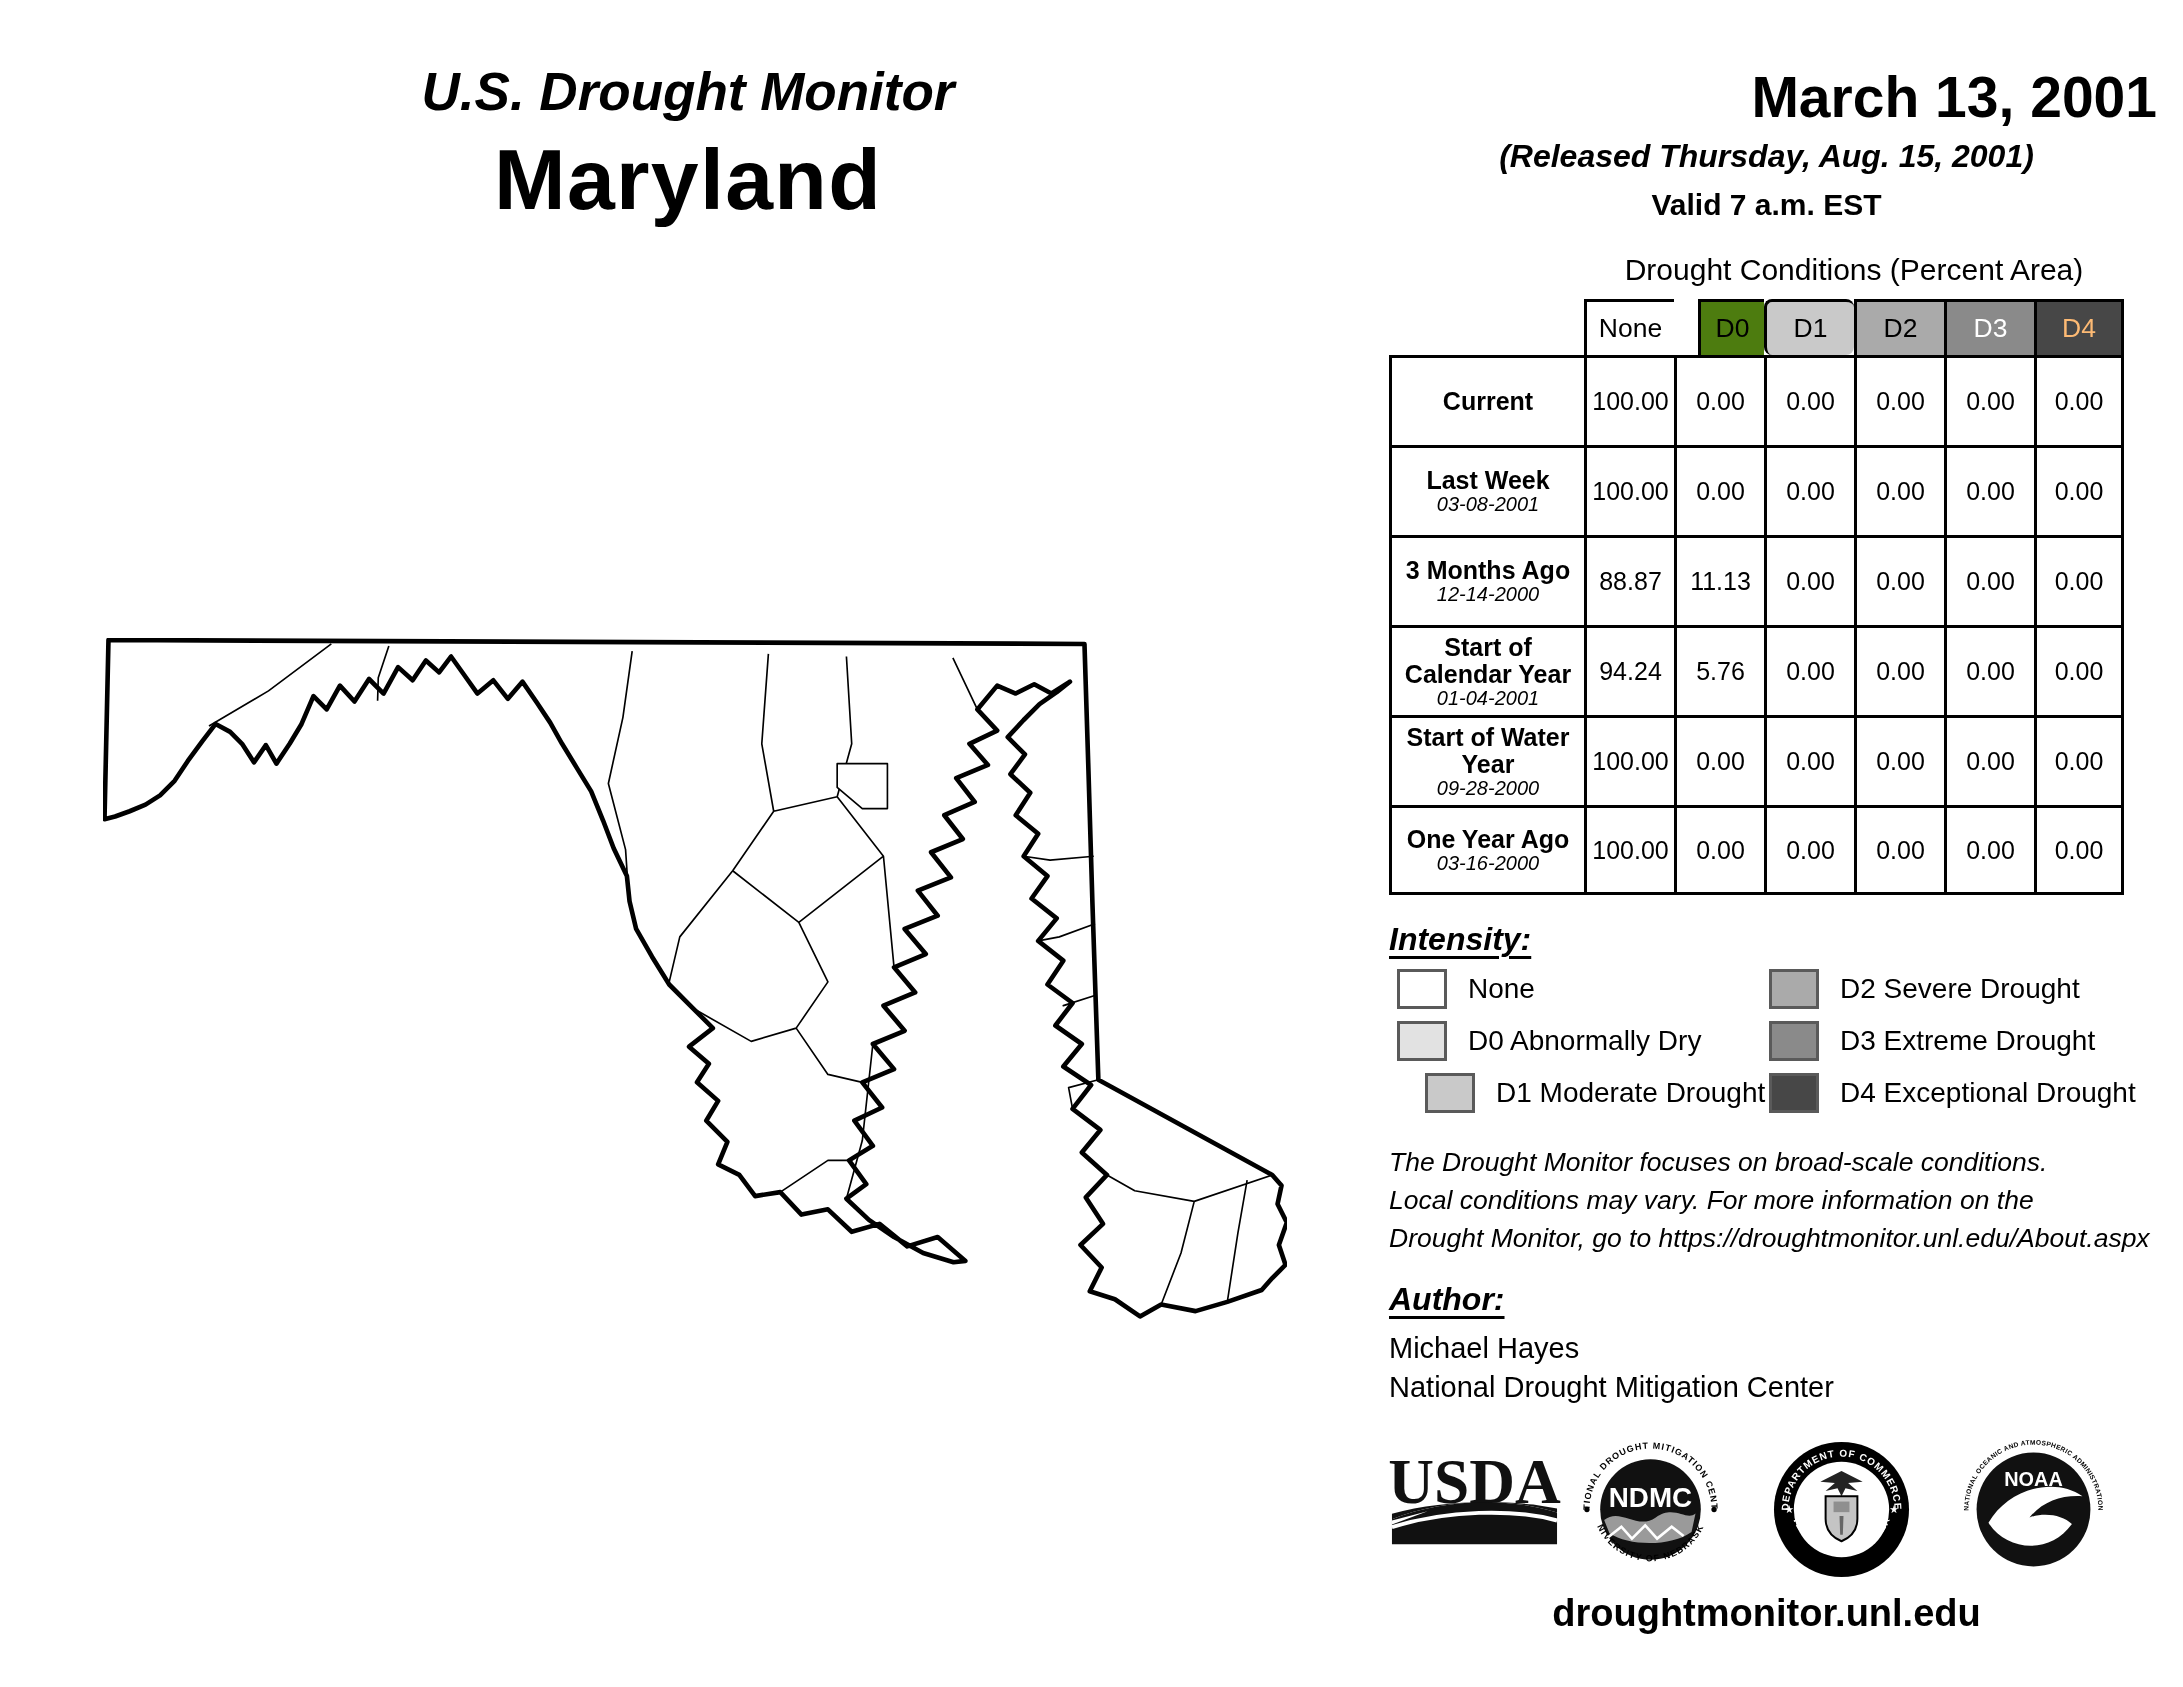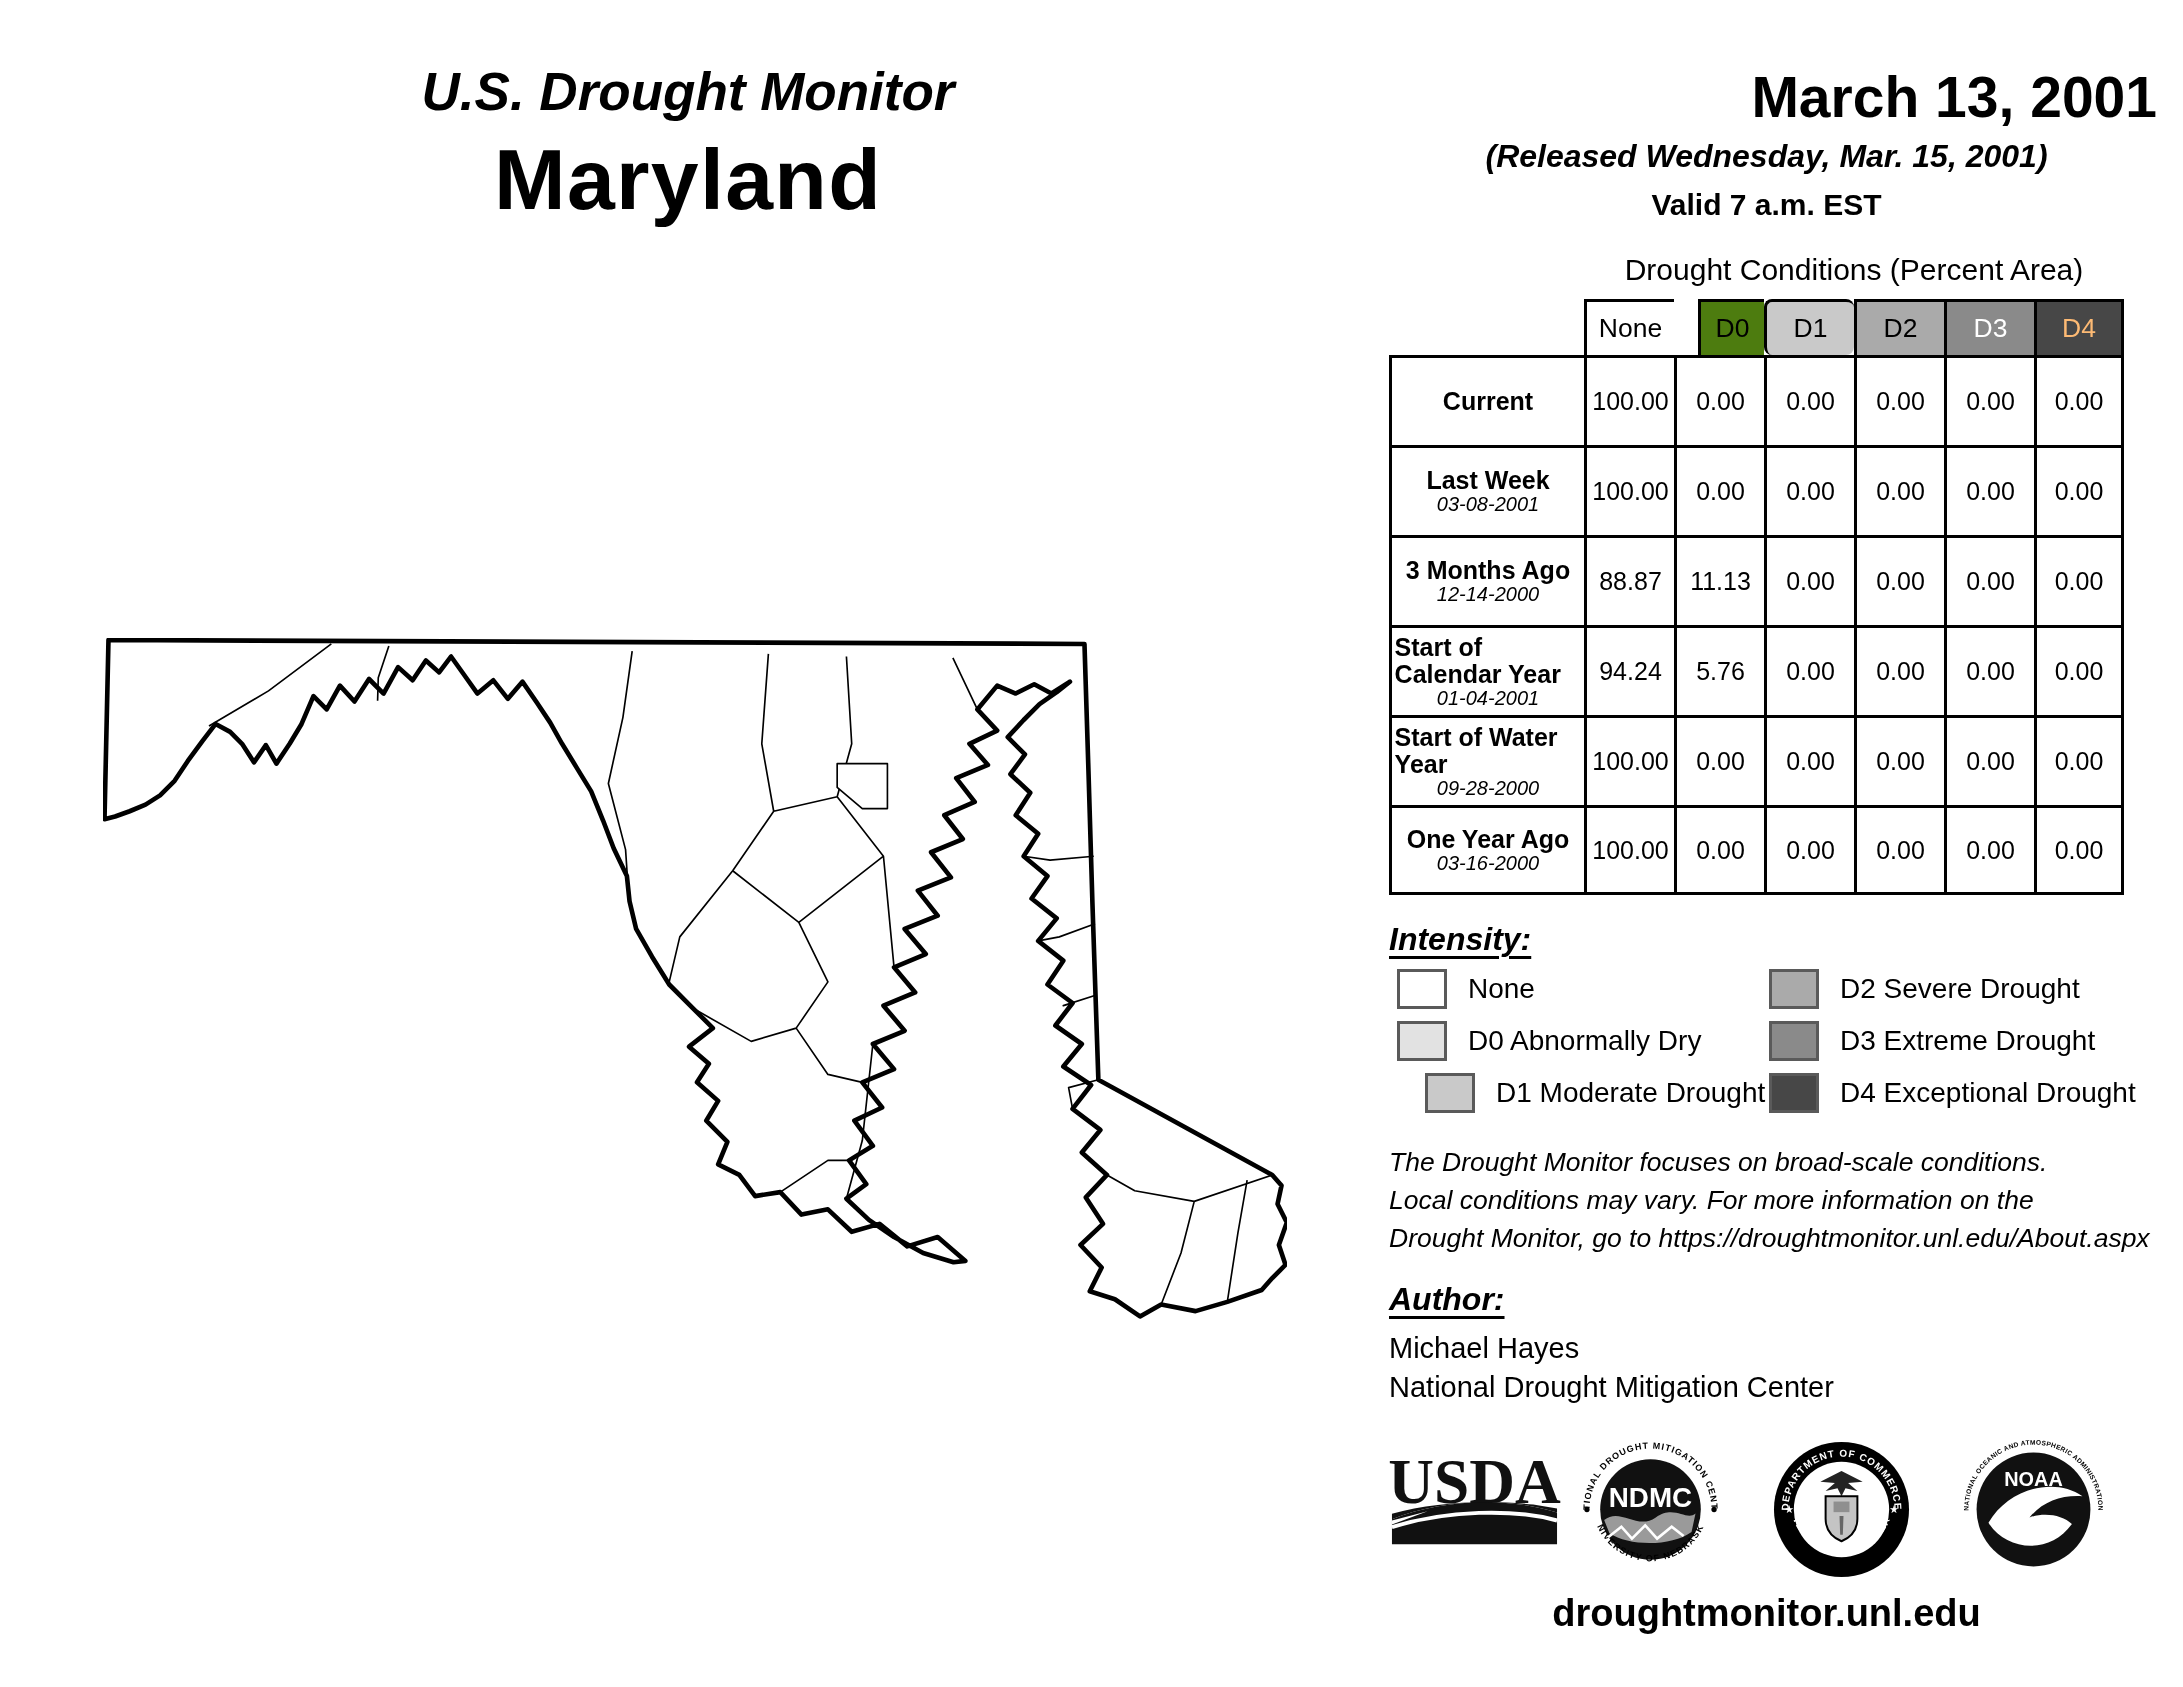--- a/index.html
+++ b/index.html
@@ -38,21 +38,21 @@
   .tbl .cl{border-right:3.3px solid #000;}
   .tbl .rl{border-bottom:3.3px solid #000;}
   .hc{font-size:26.5px;}
   .h-none{background:#ffffff;}
   .h-d0{background:#4d7c0f;margin-left:24px;}
   .h-d1{background:#c9c9c9;border-radius:8px;}
   .h-d2{background:#aaaaaa;}
   .h-d3{background:#8a8a8a;color:#fff;}
   .h-d4{background:#474747;color:#fdba74;}
   .vc{font-size:25px;}
-  .lc{flex-direction:column;line-height:1.08;padding:0 2.6px;}
+  .lc{flex-direction:column;line-height:1.08;padding:0 2.6px;text-align:center;}
   .lc .lbl{font-size:25px;font-weight:bold;}
   .lc .dt{font-size:20px;font-style:italic;}
 
   
   .intensity{left:1389px;top:921px;font-size:32px;font-weight:bold;font-style:italic;
        text-decoration:underline;text-underline-offset:6px;text-decoration-thickness:2.6px;}
   .li{display:flex;align-items:center;gap:21px;}
   .sw{width:44px;height:34px;border:3.3px solid #5a5a5a;flex:0 0 auto;}
   .sw-none{background:#ffffff;} .sw-d0{background:#e2e2e2;} .sw-d1{background:#c9c9c9;}
   .sw-d2{background:#aaaaaa;} .sw-d3{background:#8a8a8a;} .sw-d4{background:#474747;}
@@ -113,21 +113,21 @@
     M1500,432 L1446,452 L1414,458
     M1502,540 L1452,556 L1466,552
     M1505,668 L1460,680 L1466,712
     M1768,812 L1650,852 L1560,836 L1518,812
     M1650,852 L1630,930 L1600,1008
     M1730,820 L1716,900 L1700,1004"></path>
   <path class="bcity" d="M1110,190 L1186,190 L1186,258 L1148,258 L1110,226 Z"></path>
 </svg>
 
 <div class="abs march">March 13, 2001</div>
-<div class="abs released">(Released Wednesday, Mar. 15, 2001)</div>
+<div class="abs released">(Released Thursday, Aug. 15, 2001)</div>
 <div class="abs valid">Valid 7 a.m. EST</div>
 <div class="abs tbl-title">Drought Conditions (Percent Area)</div>
 
 <div class="abs tbl">
   <div class="corner"></div>
   <div class="hc h-none">None</div>
   <div class="hc h-d0">D0</div>
   <div class="hc h-d1">D1</div>
   <div class="hc h-d2">D2</div>
   <div class="hc h-d3">D3</div>

